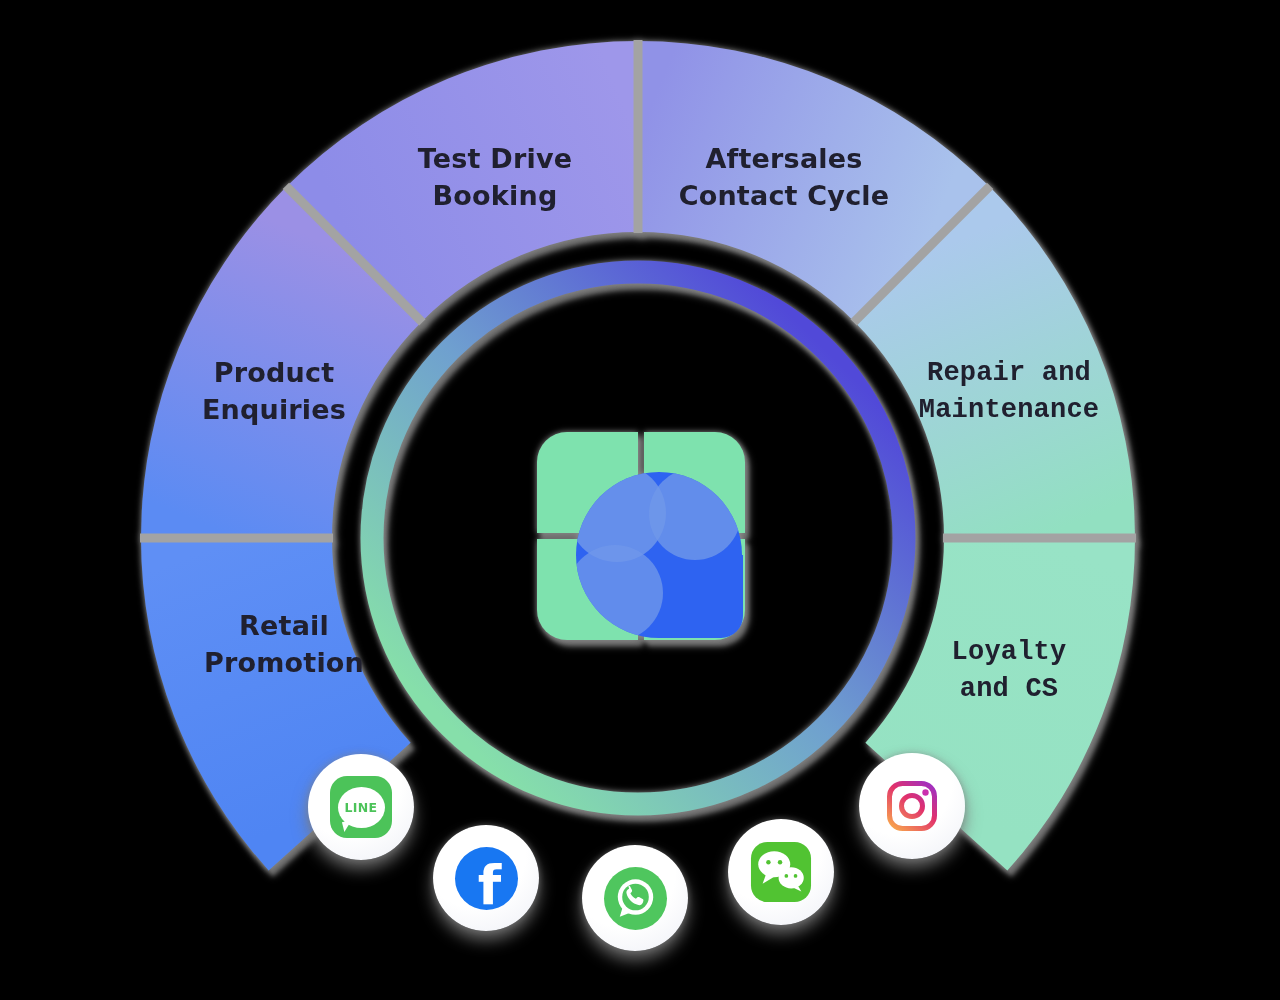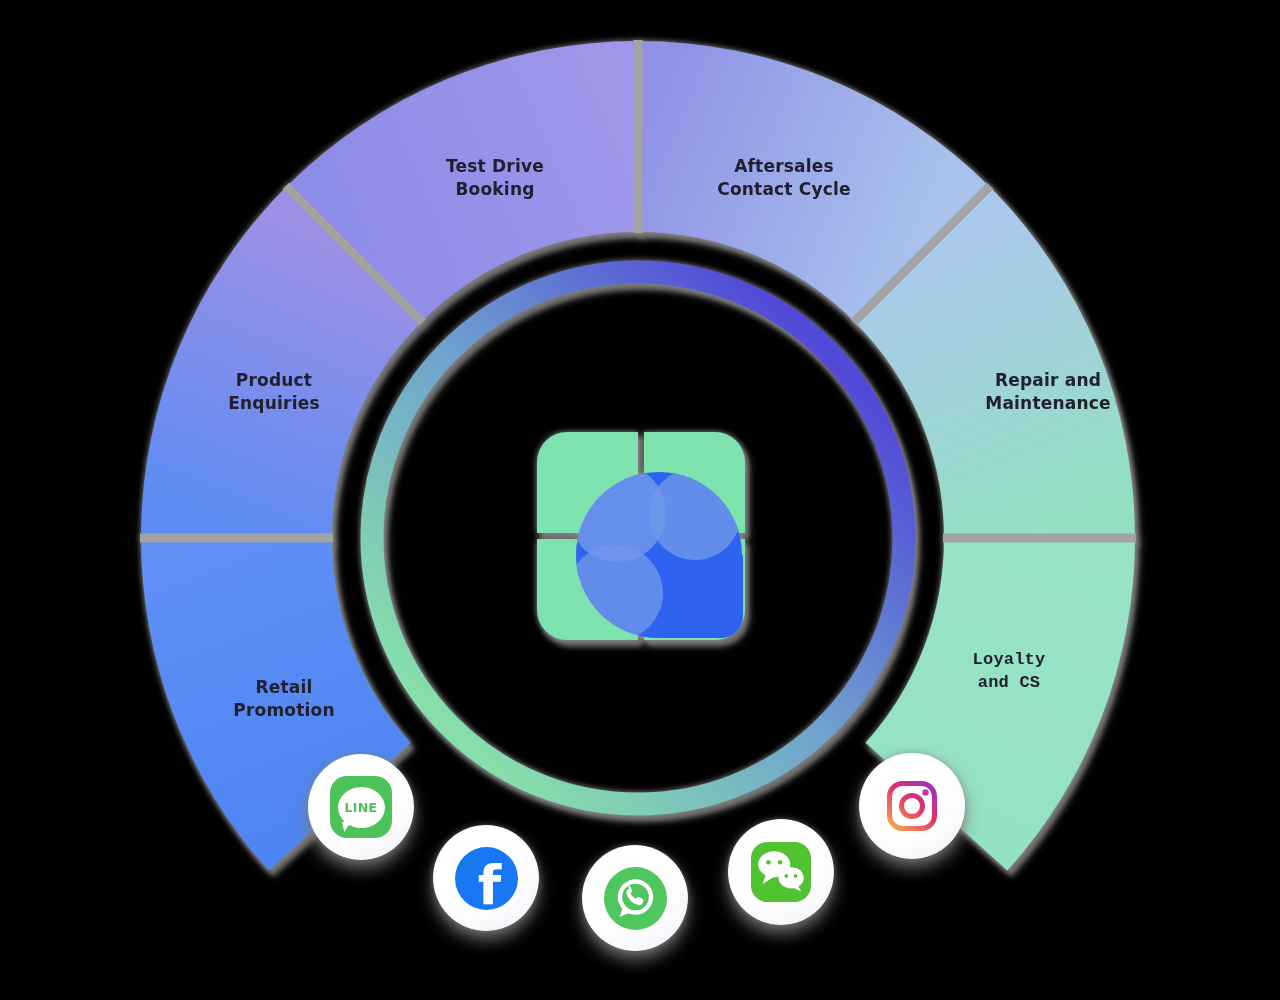--- a/index.html
+++ b/index.html
@@ -6,28 +6,28 @@
   body{
     width:1280px;height:1000px;background:#000;position:relative;overflow:hidden;
     font-family:"DejaVu Sans","Liberation Sans",sans-serif;
   }
   #wheel-svg{
     position:absolute;left:0;top:0;
     filter:drop-shadow(0 0 3px rgba(152,152,152,.9)) drop-shadow(4px 6px 2px rgba(140,140,140,.75));
   }
   .seg-label{
     position:absolute;transform:translate(-50%,-50%);
-    text-align:center;font-weight:700;font-size:17px;line-height:1.36;
+    text-align:center;font-weight:700;font-size:27px;line-height:1.36;
     white-space:pre-line;letter-spacing:.2px;z-index:5;
   }
   .lbl-test{left:495px;top:178px;}
   .lbl-after{left:784px;top:178px;}
   .lbl-product{left:274px;top:392px;}
-  .lbl-repair{left:1048px;top:392px;}
-  .lbl-retail{left:284px;top:699px;}
+  .lbl-repair{left:1009px;top:392px;font-family:Liberation Mono, monospace;}
+  .lbl-retail{left:284px;top:645px;}
   .lbl-loyalty{left:1009px;top:671px;}
 
   .badge{
     position:absolute;width:106px;height:106px;border-radius:50%;
     transform:translate(-50%,-50%);
     background:radial-gradient(circle at 38% 28%, #ffffff 52%, #edeff6 100%);
     box-shadow:0 9px 16px rgba(122,122,122,.85), 0 0 6px rgba(132,132,132,.55);
     display:flex;align-items:center;justify-content:center;z-index:10;
   }
   .badge-line{left:361px;top:807px;}

